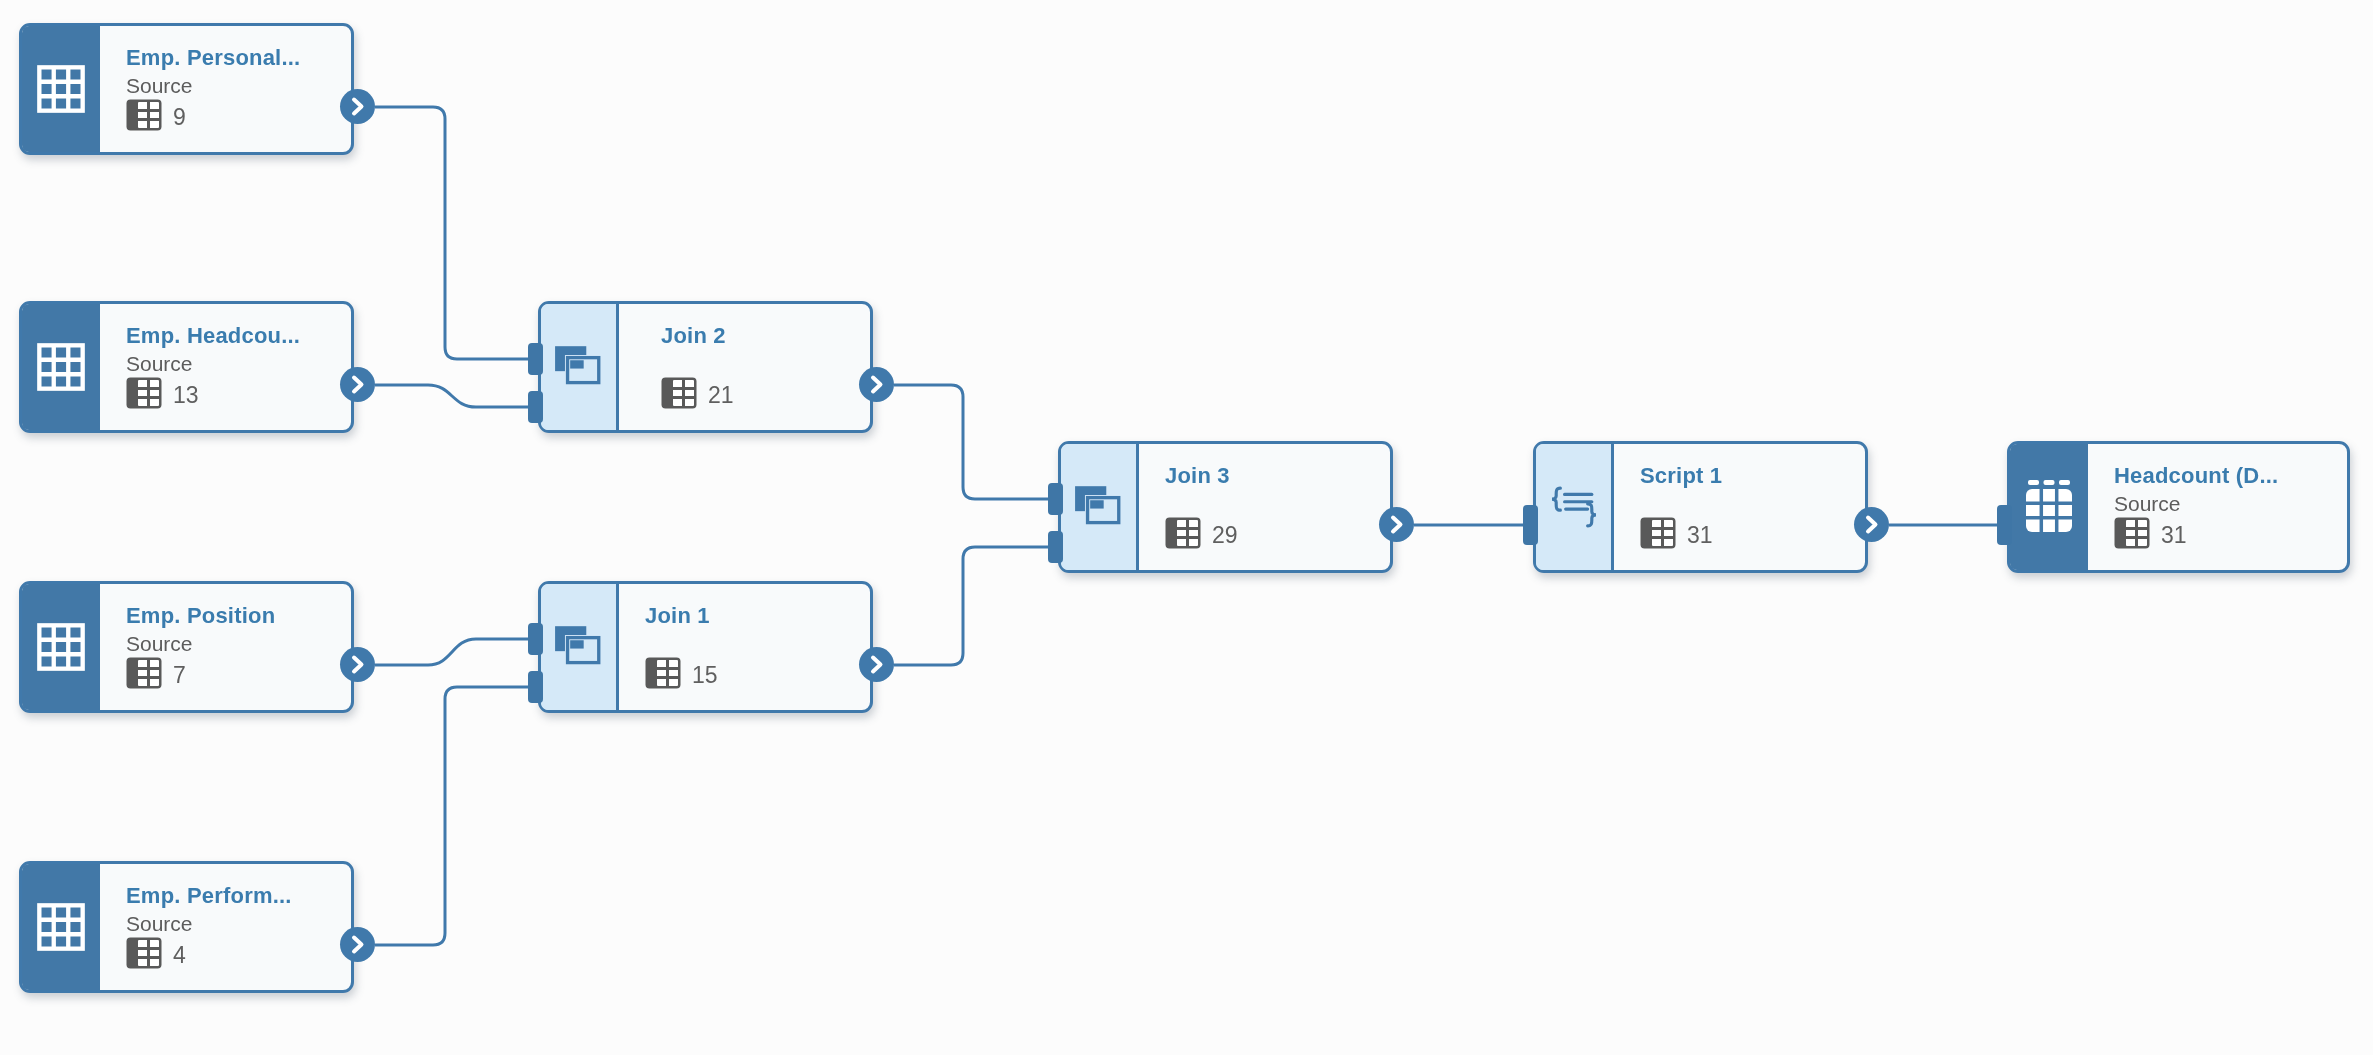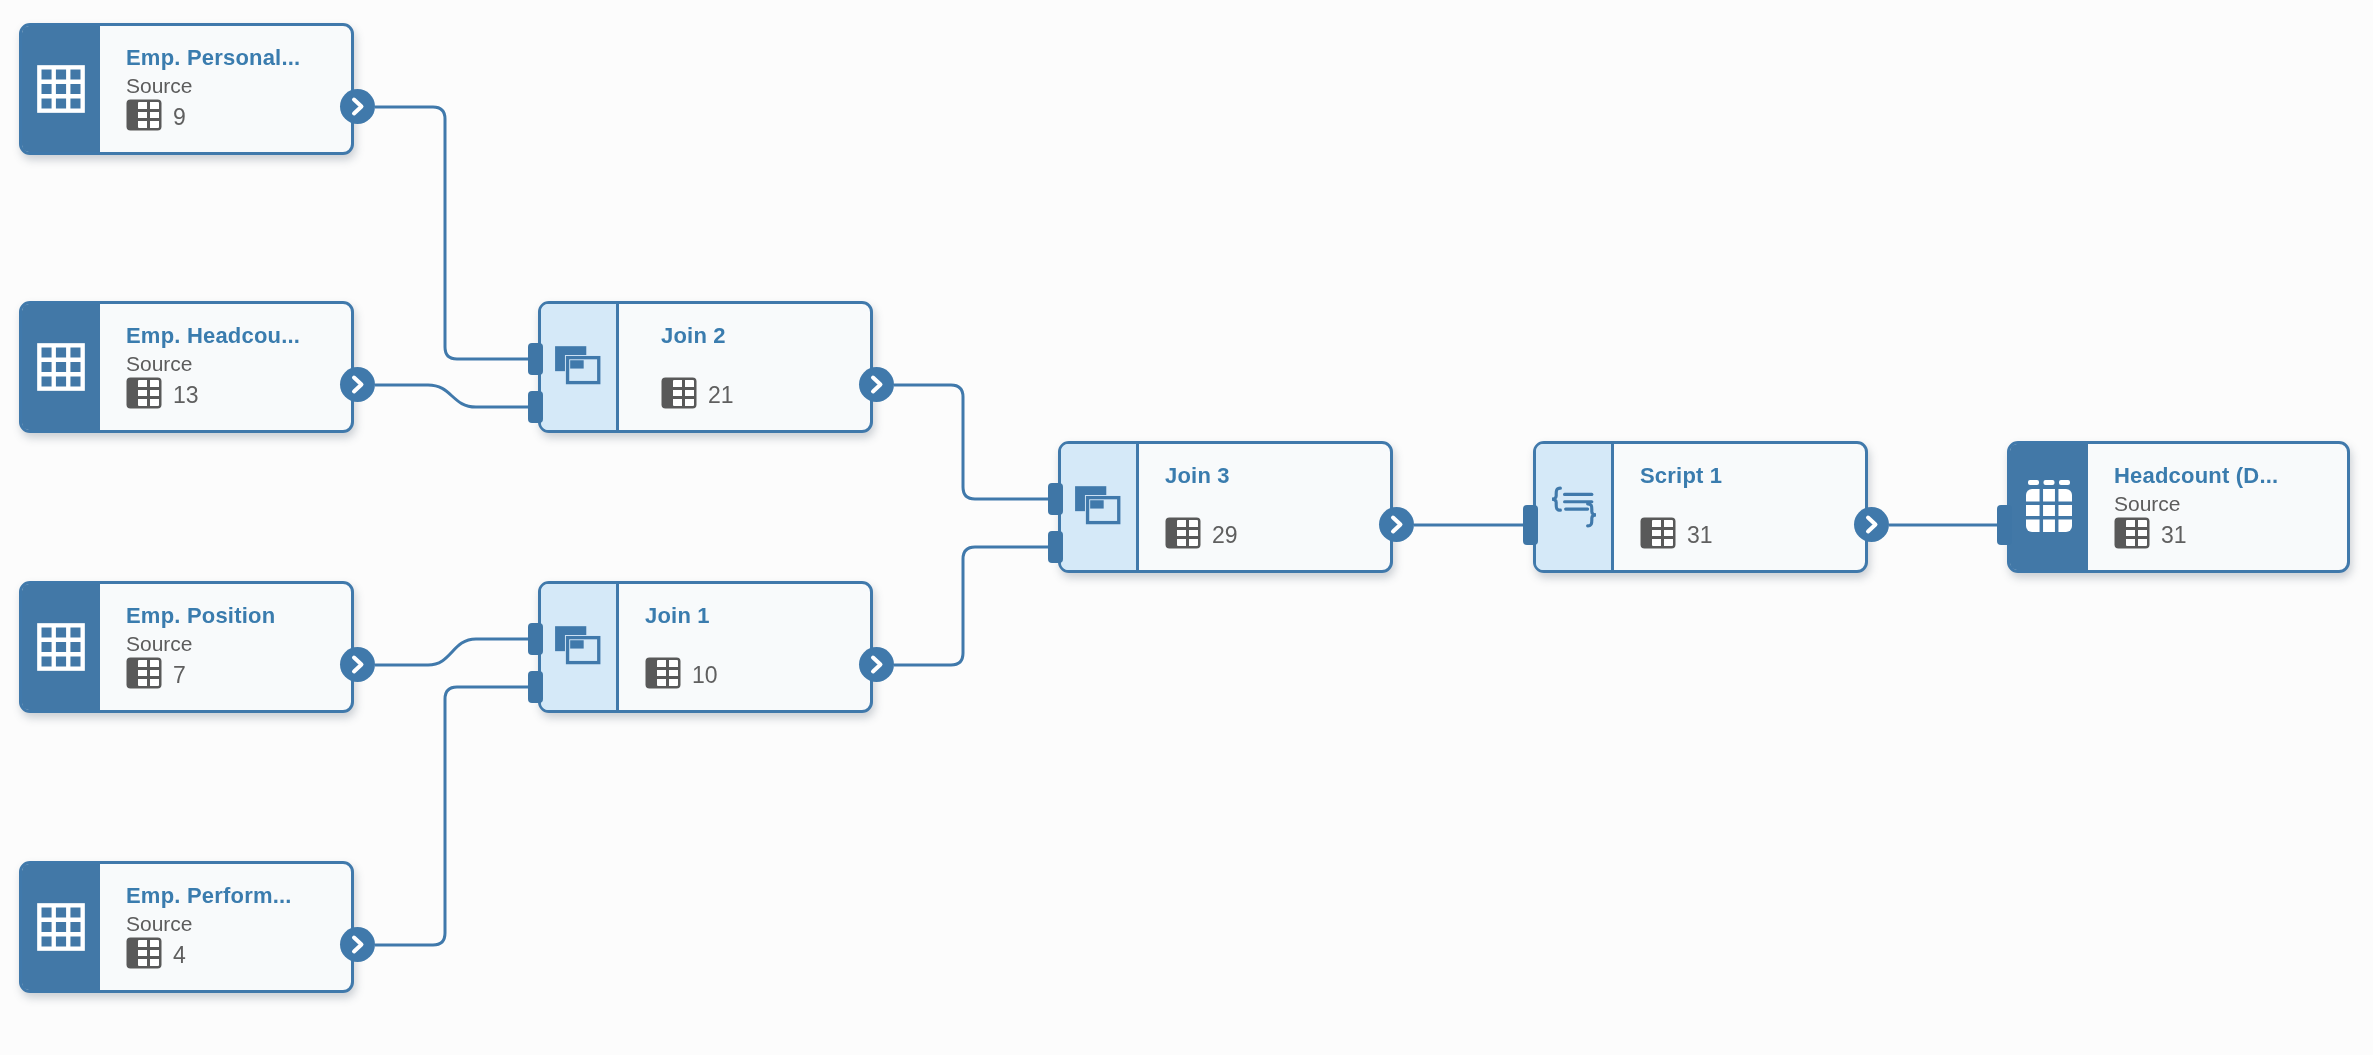--- a/index.html
+++ b/index.html
@@ -249,21 +249,21 @@
     <div class="content">
       <div class="title">Join 1</div>
       <div class="count-row">
         <span><svg width="36" height="32" viewBox="0 0 36 32">
               <rect x="0.5" y="0.5" width="35" height="31" rx="4" fill="#595959"></rect>
               <rect x="12" y="3" width="21" height="26" rx="1" fill="#ffffff"></rect>
               <line x1="22.5" y1="3" x2="22.5" y2="29" stroke="#595959" stroke-width="3"></line>
               <line x1="12" y1="11.5" x2="33" y2="11.5" stroke="#595959" stroke-width="3"></line>
               <line x1="12" y1="20.5" x2="33" y2="20.5" stroke="#595959" stroke-width="3"></line>
             </svg></span>
-        <span class="count">10</span>
+        <span class="count">15</span>
       </div>
     </div>
     <div class="out-circle">
       <svg width="35" height="35" viewBox="0 0 35 35">
           <polyline points="14,10.5 21.5,17.5 14,24.5" fill="none" stroke="#ffffff" stroke-width="4" stroke-linecap="round" stroke-linejoin="round"></polyline>
         </svg>
     </div>
   </div>
 
   <div class="node" style="left:1058px;top:441px;">

